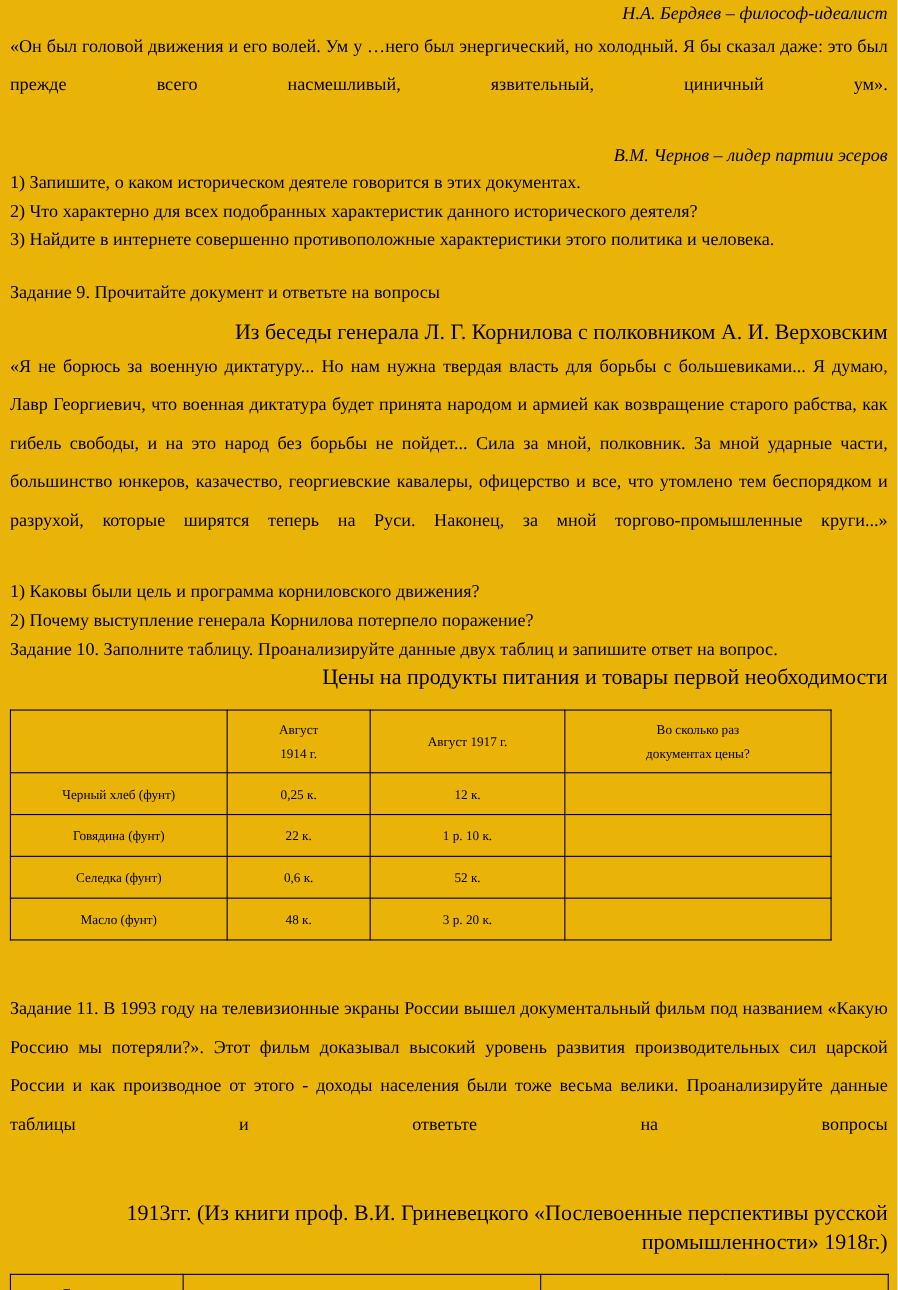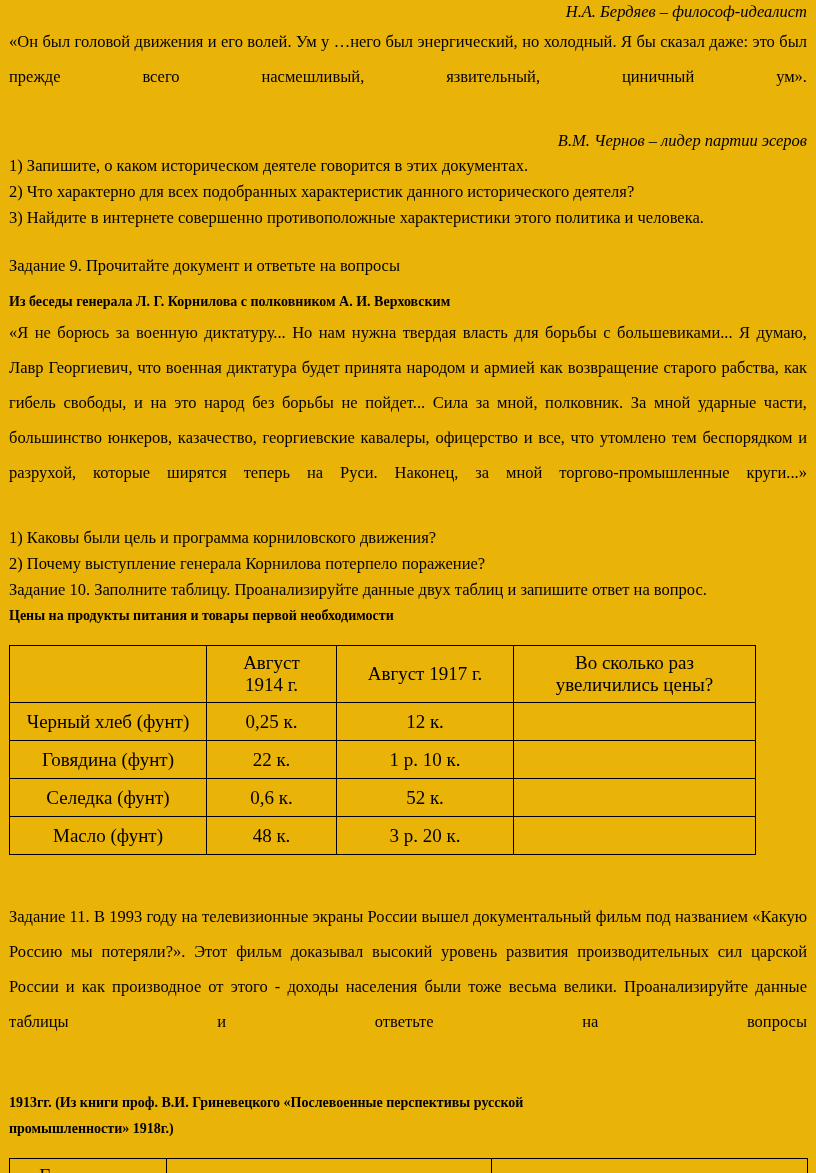--- a/index.html
+++ b/index.html
@@ -55,36 +55,36 @@
   .taskline {
     font-size: 16.5px;
     line-height: 26px;
     margin: 0;
     text-align: left;
   }
   .taskline .lead, .para .lead {
     font-weight: normal;
   }
   .center-bold {
-    text-align: left;
-    font-weight: bold;
-    font-size: 14px;
+    text-align: right;
+    font-weight: normal;
+    font-size: 20px;
     line-height: 26px;
     margin: 0;
   }
   .spacer-10 { height: 10px; }
   .spacer-16 { height: 16px; }
   .spacer-22 { height: 22px; }
   .spacer-28 { height: 28px; }
 
   
   table.doc-table {
     border-collapse: collapse;
     table-layout: fixed;
-    font-size: 19px;
+    font-size: 12px;
     padding-left: 19px;
   }
   table.doc-table td {
     border: 1px solid #000000;
     text-align: center;
     vertical-align: middle;
     padding: 2px 3px;
     line-height: 22px;
   }
 
@@ -165,21 +165,21 @@
         <td></td>
         <td>
           <div>Август</div>
           <div>1914 г.</div>
         </td>
         <td>
           <div>Август 1917 г.</div>
         </td>
         <td>
           <div>Во сколько раз</div>
-          <div>увеличились цены?</div>
+          <div>документах цены?</div>
         </td>
       </tr>
       <tr class="body">
         <td>Черный хлеб (фунт)</td>
         <td>0,25 к.</td>
         <td>12 к.</td>
         <td></td>
       </tr>
       <tr class="body">
         <td>Говядина (фунт)</td>

